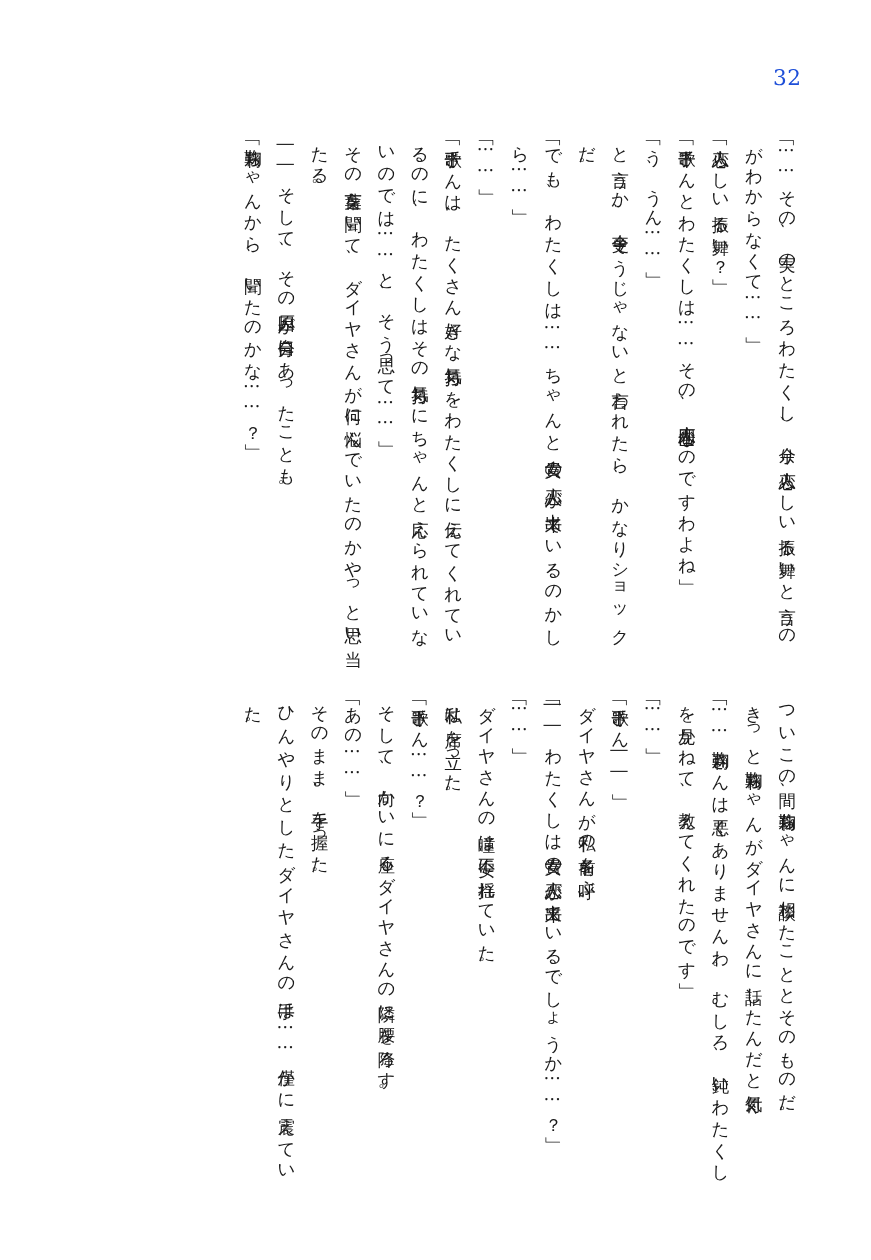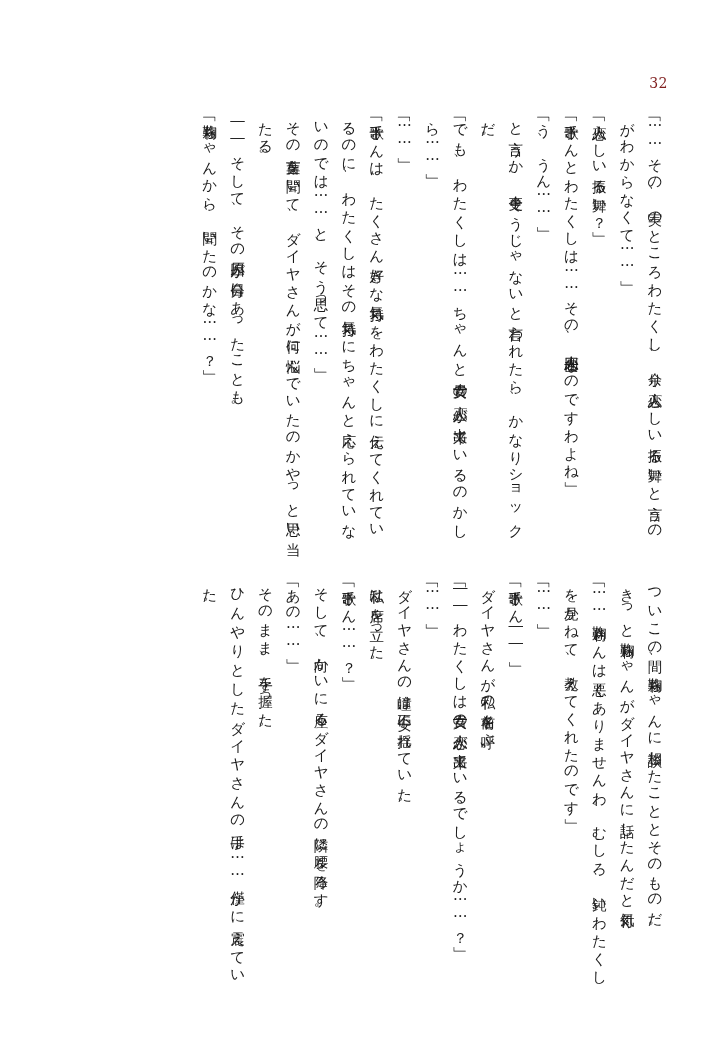--- a/index.html
+++ b/index.html
@@ -18,24 +18,23 @@
   .page {
     position: absolute;
     inset: 0;
     width: 726px;
     height: 1050px;
   }
   .page-number {
     position: absolute;
     top: 55px;
     right: 58px;
-    font-size: 14px;
+    font-size: 18px;
     letter-spacing: 0.5px;
-    color: #7f1d1d;
-    margin-top: 20px;
+    color: #1d4ed8;
   }
   
   .text-block {
     position: absolute;
     writing-mode: vertical-rl;
     -webkit-writing-mode: vertical-rl;
     text-orientation: upright;
     font-size: 14.5px;
     line-height: 1.92;
     letter-spacing: 1.2px;

